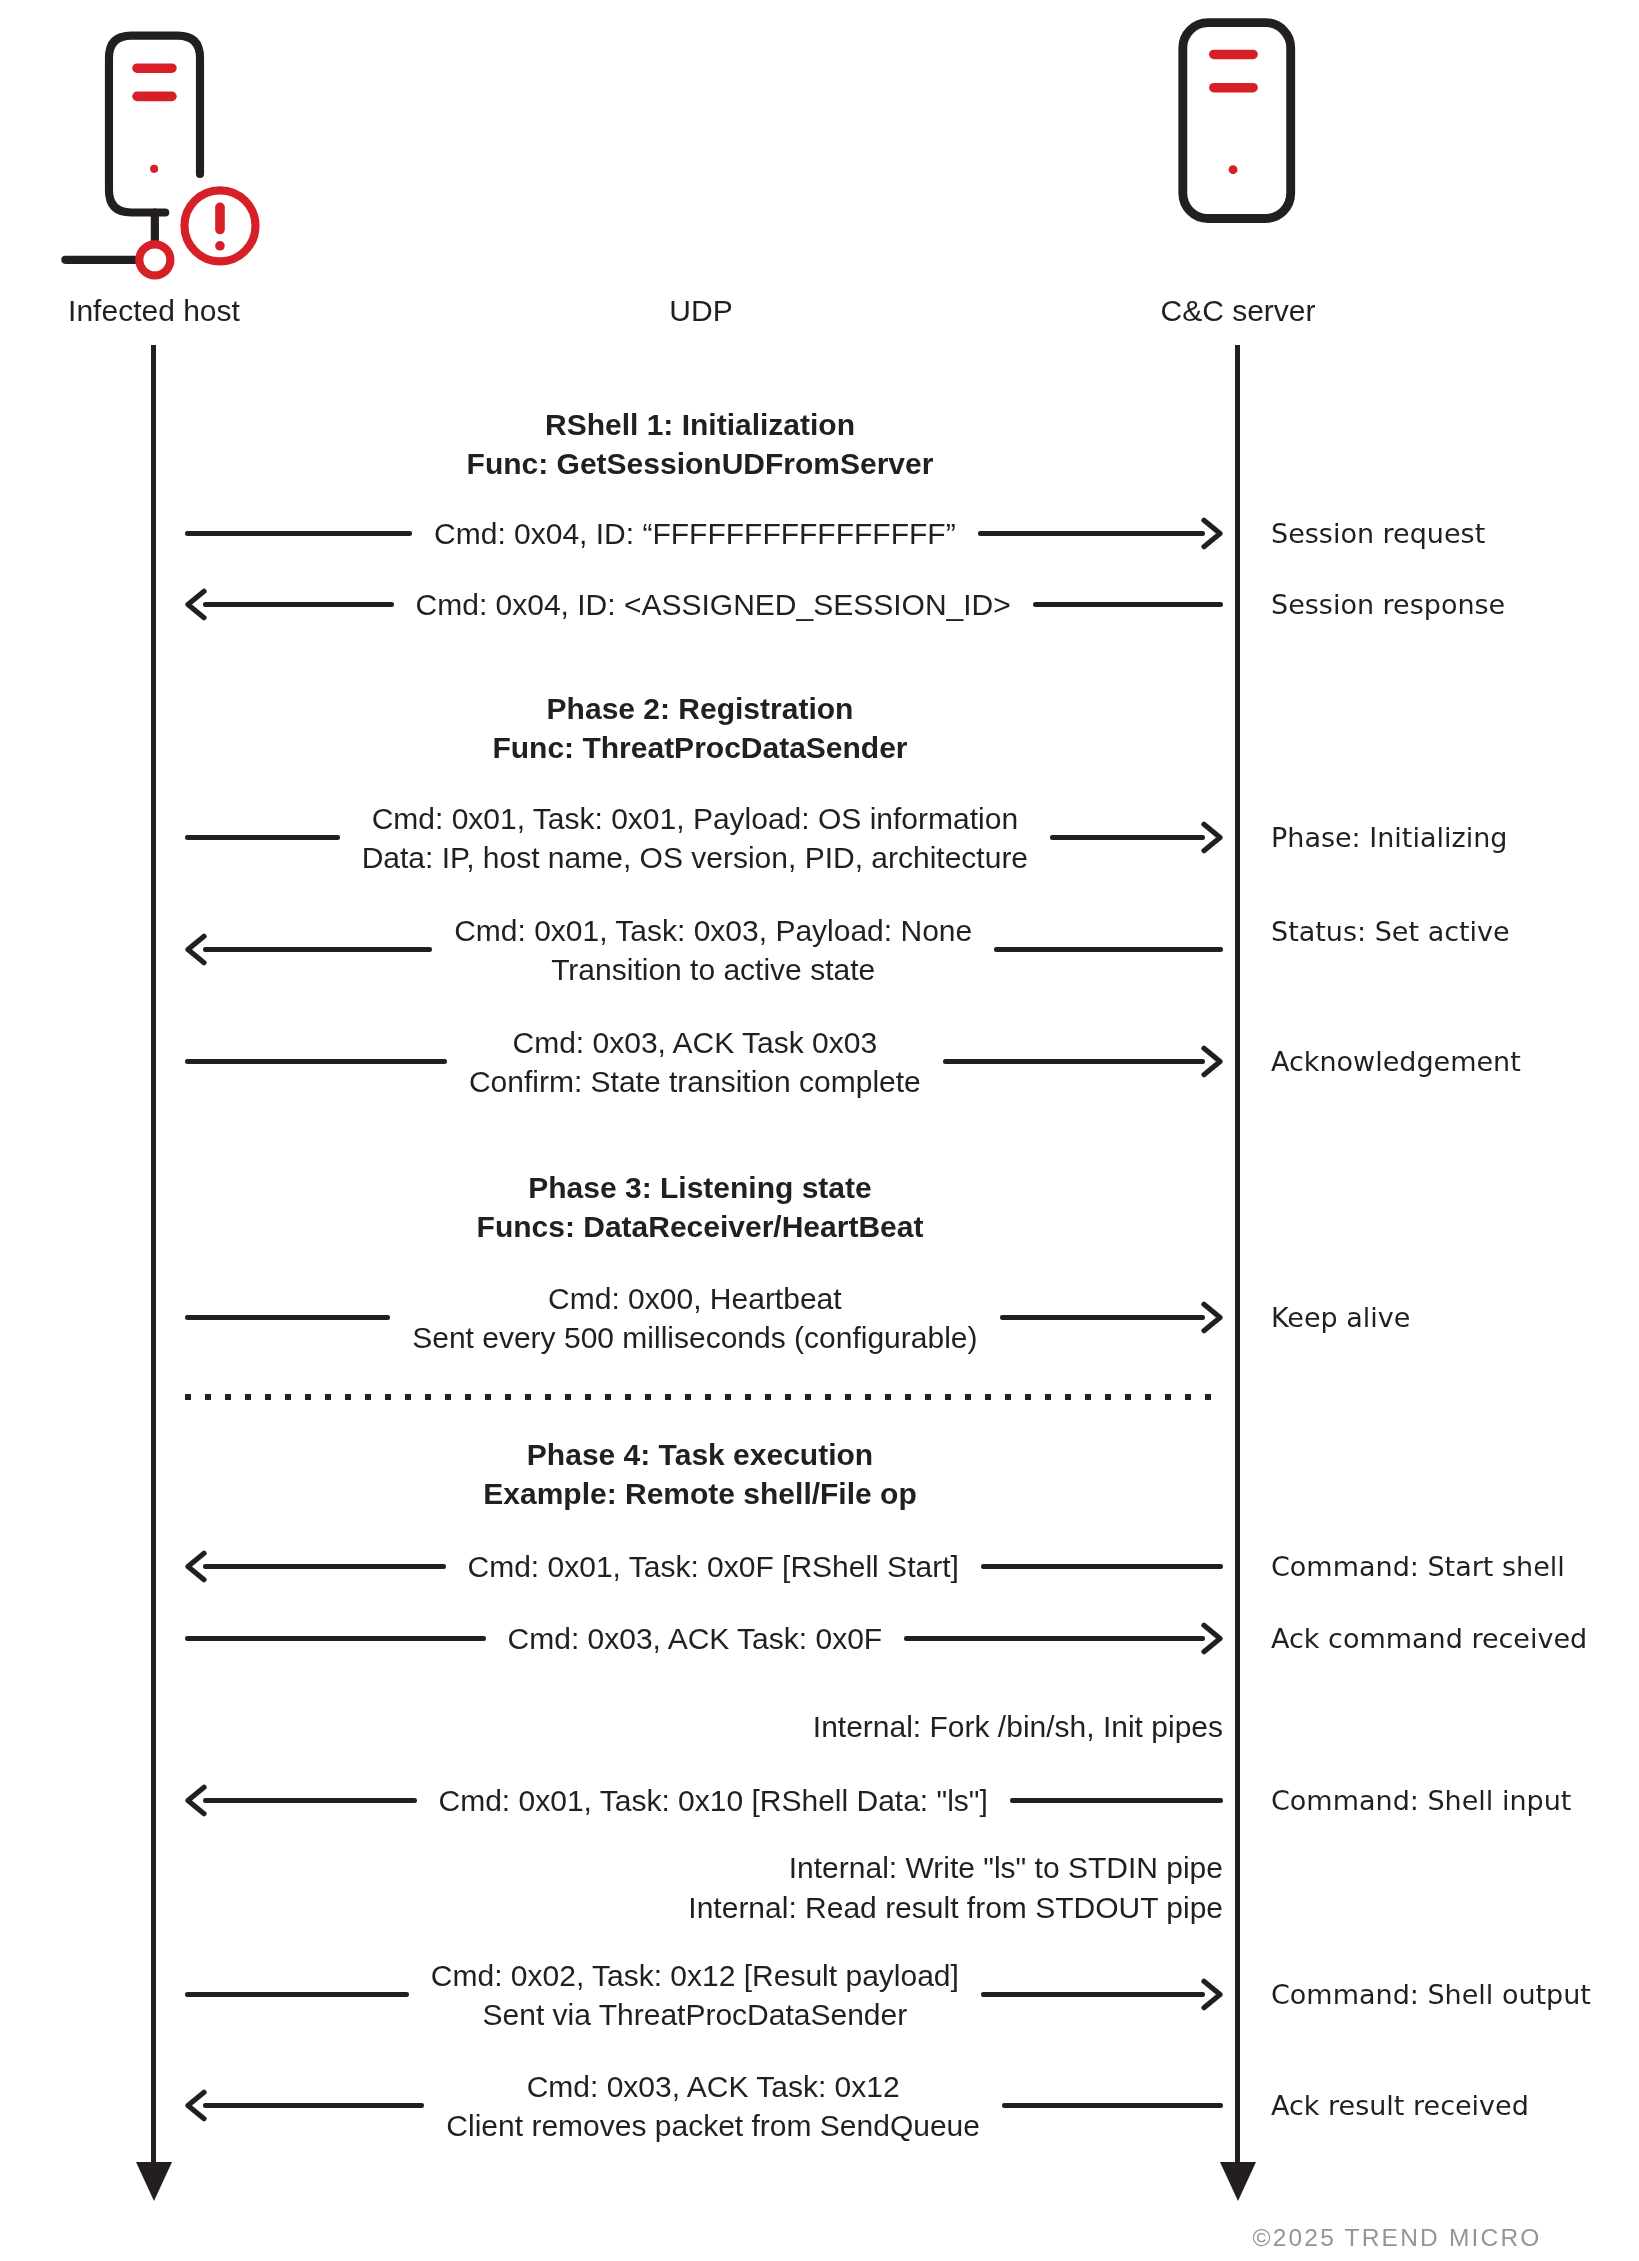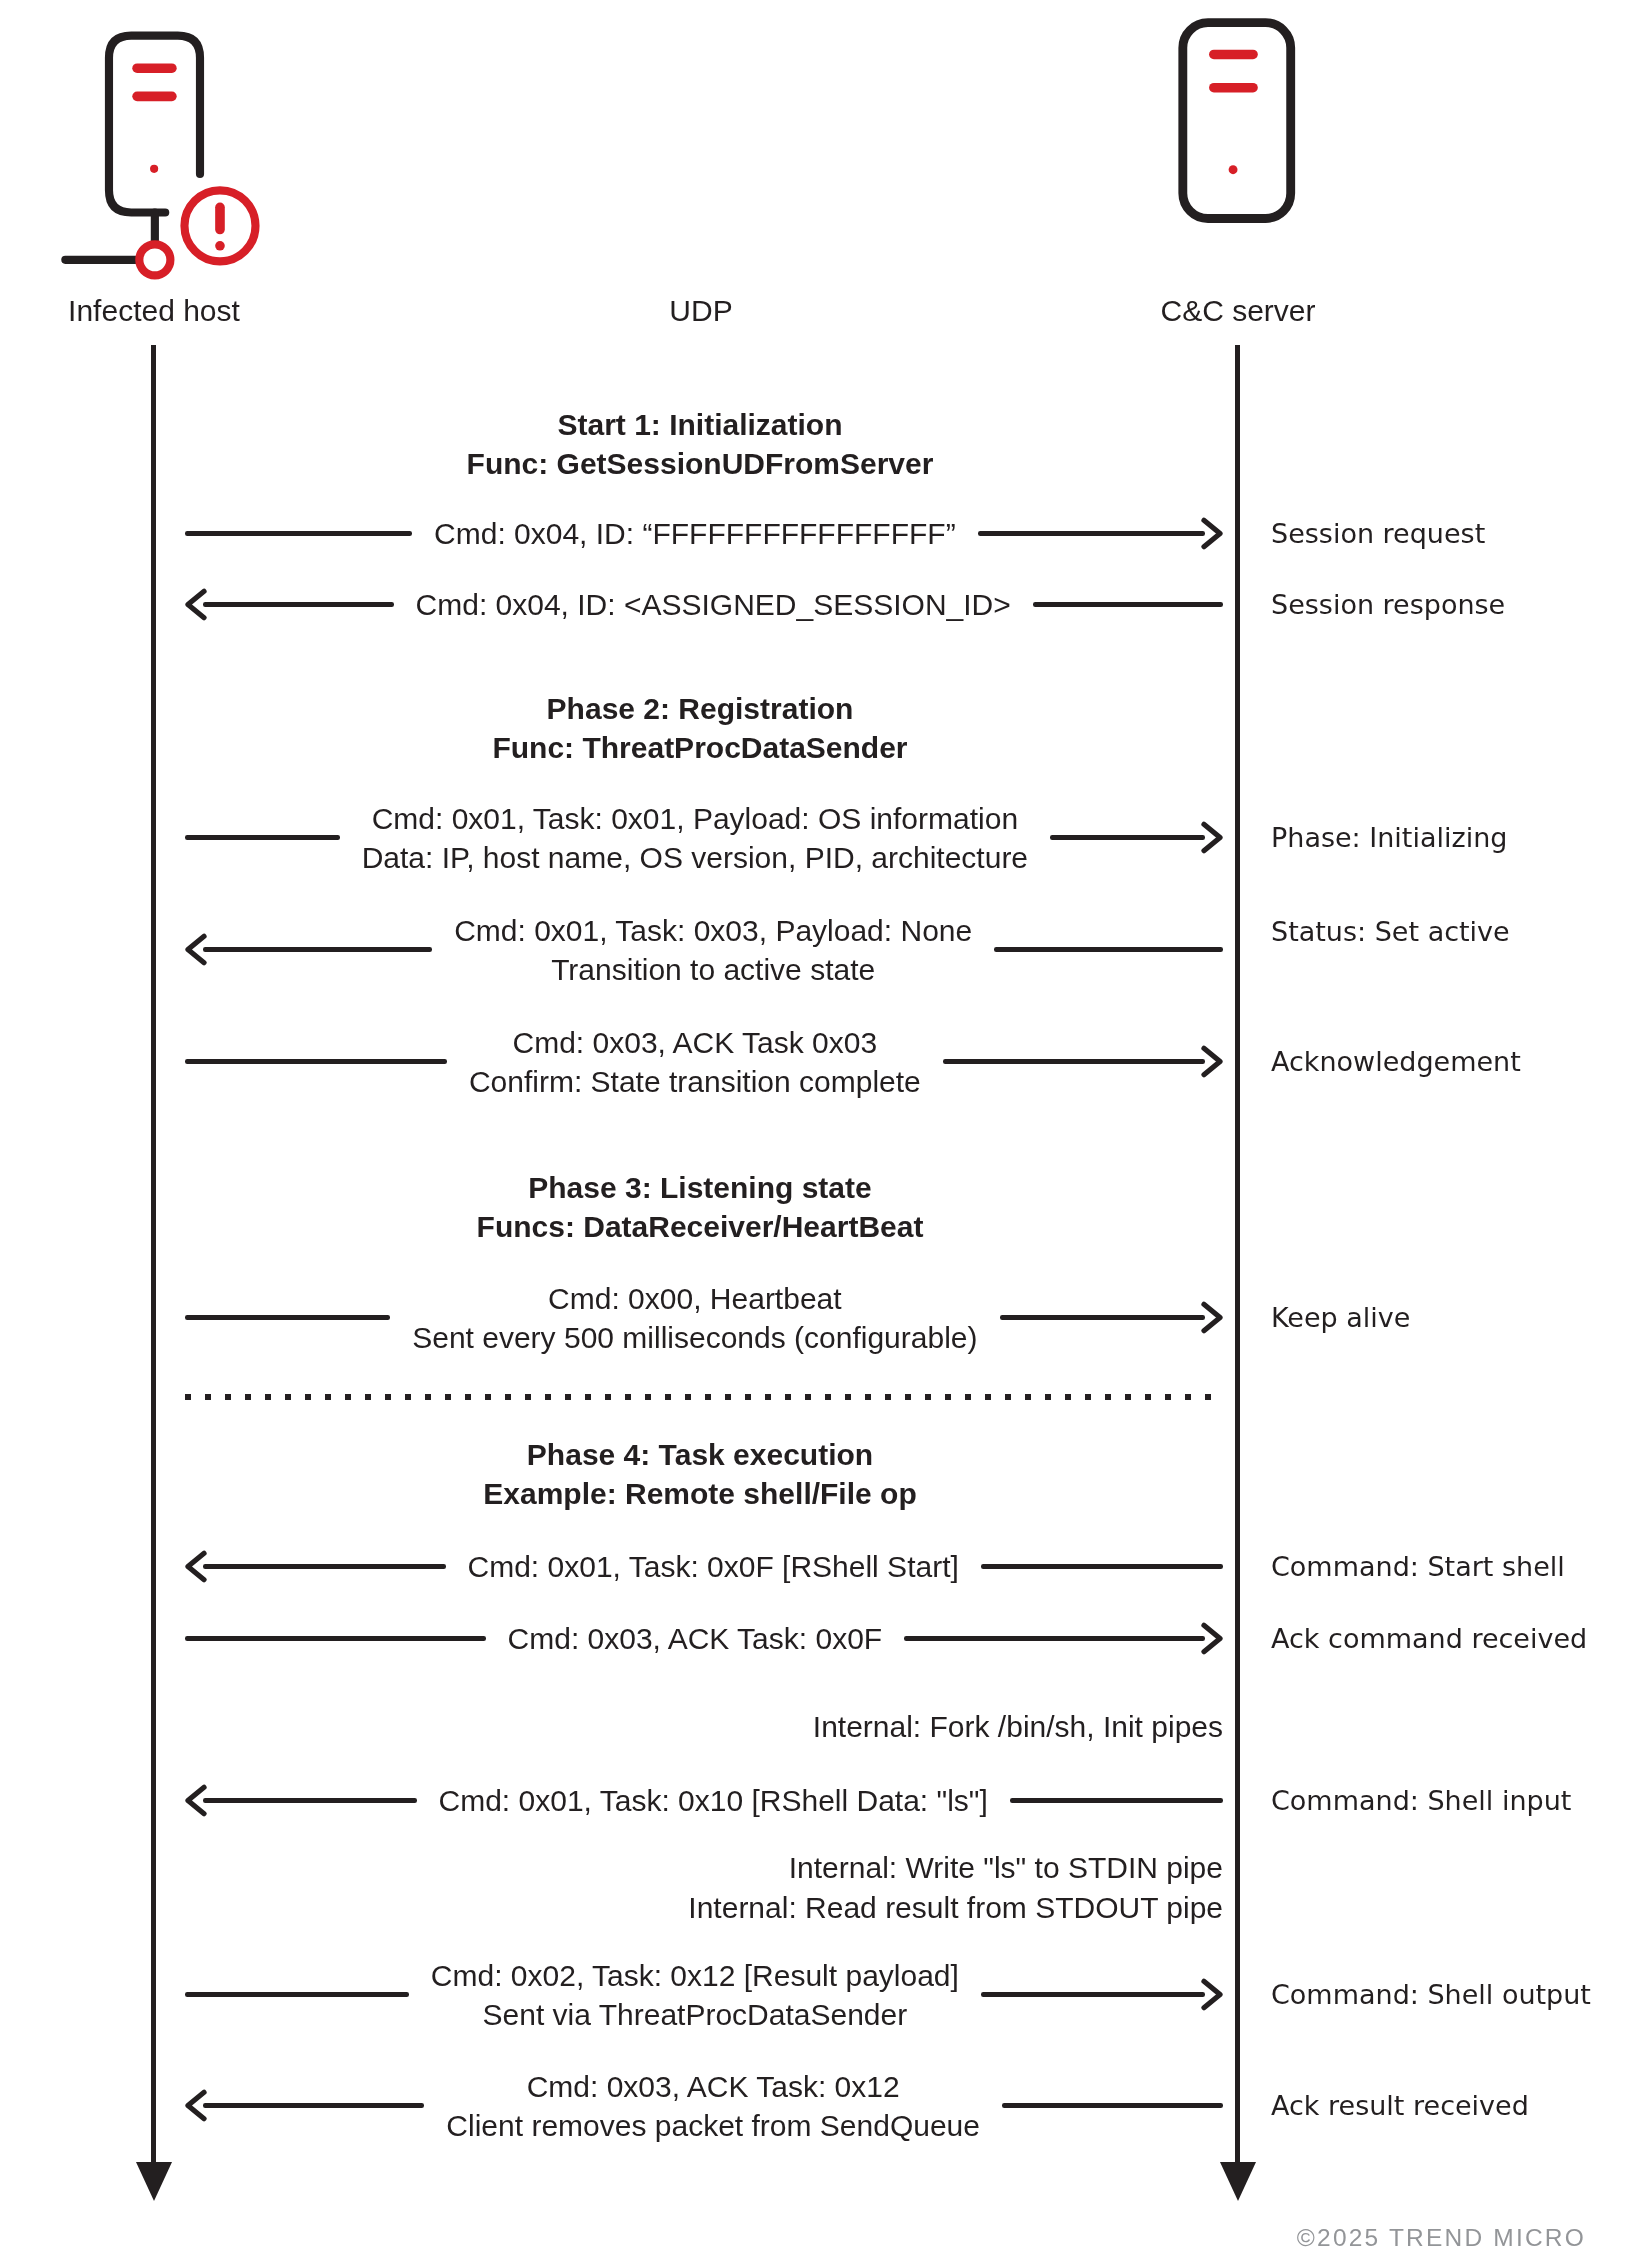--- a/index.html
+++ b/index.html
@@ -89,21 +89,21 @@
   
   .dotted{
     position:absolute;
     left:185px;width:1032px;height:6px;
     background-image:repeating-linear-gradient(90deg,#231f20 0 6px,transparent 6px 20px);
   }
 
   .copyright{
     position:absolute;
     left:1208px;width:378px;
-    text-align:right;
+    text-align:center;
     font-size:24.5px;
     letter-spacing:2.2px;
     color:#939598;
   }
 </style>
 </head>
 <body>
 
 <svg class="abs" style="left:52px;top:13.3px" width="222" height="271" viewBox="0 0 300 365">
   <g fill="none" stroke="#231f20" stroke-width="11" stroke-linecap="round" stroke-linejoin="round">
@@ -134,21 +134,21 @@
 <div class="actor-label" style="left:-39px;top:294px">Infected host</div>
 <div class="actor-label" style="left:508px;top:294px">UDP</div>
 <div class="actor-label" style="left:1045px;top:294px">C&amp;C server</div>
 
 <div class="lifeline" style="left:151px;top:345px;height:1820px"></div>
 <div class="lifeline-head" style="left:136px;top:2162px"></div>
 <div class="lifeline" style="left:1235px;top:345px;height:1820px"></div>
 <div class="lifeline-head" style="left:1220px;top:2162px"></div>
 
 <div class="phase" style="top:405px">
-  <div>Start 1: Initialization</div>
+  <div>RShell 1: Initialization</div>
   <div>Func: GetSessionUDFromServer</div>
 </div>
 <div class="phase" style="top:689px">
   <div>Phase 2: Registration</div>
   <div>Func: ThreatProcDataSender</div>
 </div>
 <div class="phase" style="top:1168px">
   <div>Phase 3: Listening state</div>
   <div>Funcs: DataReceiver/HeartBeat</div>
 </div>

